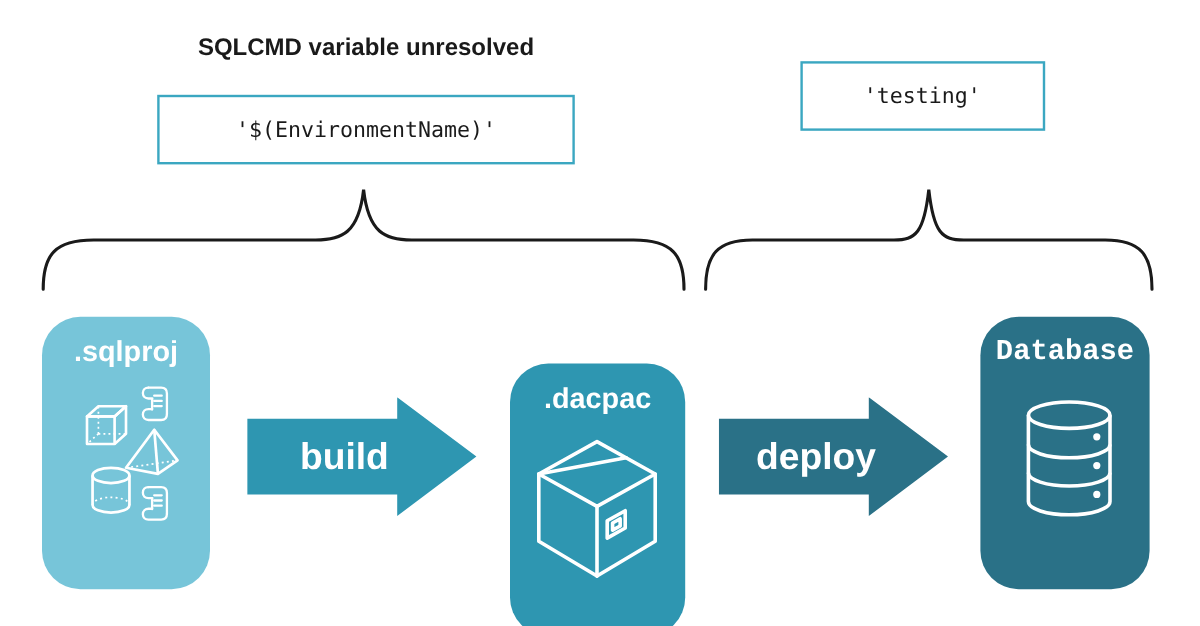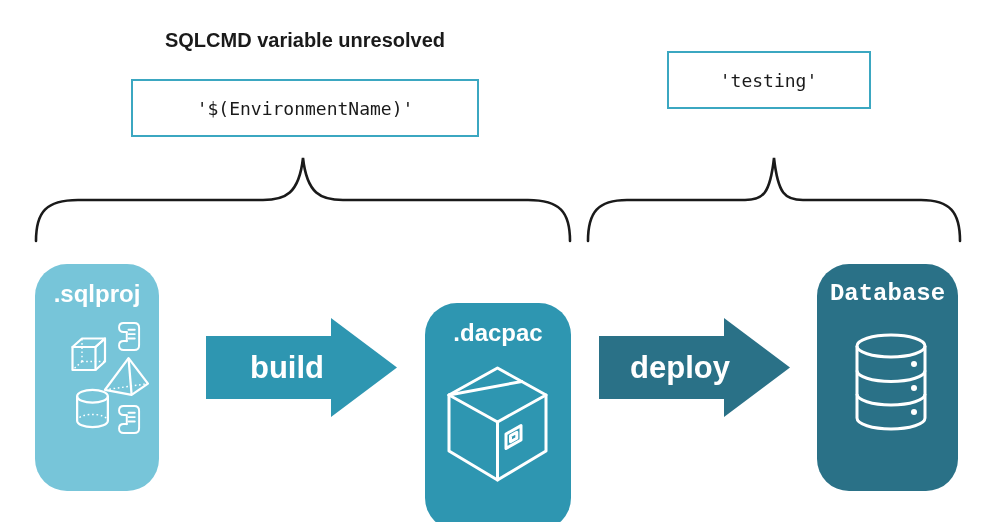--- a/index.html
+++ b/index.html
@@ -22,39 +22,39 @@
   .codebox-right { width:200px;align-items:center; }
   .code {
     font-family:"DejaVu Sans Mono", monospace;
     font-size:18px; color:#1a1a1a; white-space:pre;
   }
   .brace { position:absolute; top:150px; }
   .brace-left  { left:33px; }
   .brace-right { left:585px; }
 
   .stage { position:absolute; top:264px; height:227px; border-radius:32px; }
-  .stage-sqlproj  { left:35px;  width:124px; background:#77C5D9; }
+  .stage-sqlproj  { left:35px;  width:140px; background:#77C5D9; }
   .stage-dacpac   { left:425px; width:146px; background:#2E96B1;margin-top:39px; }
   .stage-database { left:817px; width:141px; background:#2A7187;font-family:Liberation Mono, monospace; }
   .stage-label {
     text-align:center; margin-top:17px;
     color:#ffffff; font-weight:bold; font-size:24px; line-height:26px;
   }
 
   .icon-cluster { position:absolute; left:22px; top:52px; width:112px; height:125px; }
   .ic { position:absolute; }
   .ic-scroll1  { left:58px; top:4px; }
   .ic-cube     { left:13px; top:20px; }
   .ic-pyramid  { left:46px; top:40px; }
   .ic-cylinder { left:17px; top:72px; }
   .ic-scroll2  { left:58px; top:87px; }
   .ic-package  { position:absolute; left:20px; top:61px; }
   .ic-database { position:absolute; left:36px; top:69px; }
 
-  .arrow { position:absolute; top:318px; width:192px; height:99px; }
+  .arrow { position:absolute; top:331px; width:192px; height:99px; }
   .arrow-build  { left:206px; }
   .arrow-deploy { left:599px;padding-left:36px; }
   .arrow svg { position:absolute; left:0; top:0; }
   .arrow-label {
     position:absolute; left:10px; top:18px; width:142px; height:63px;
     display:flex; align-items:center; justify-content:center;
     color:#ffffff; font-weight:bold; font-size:31px;
   }
 </style>
 </head>

